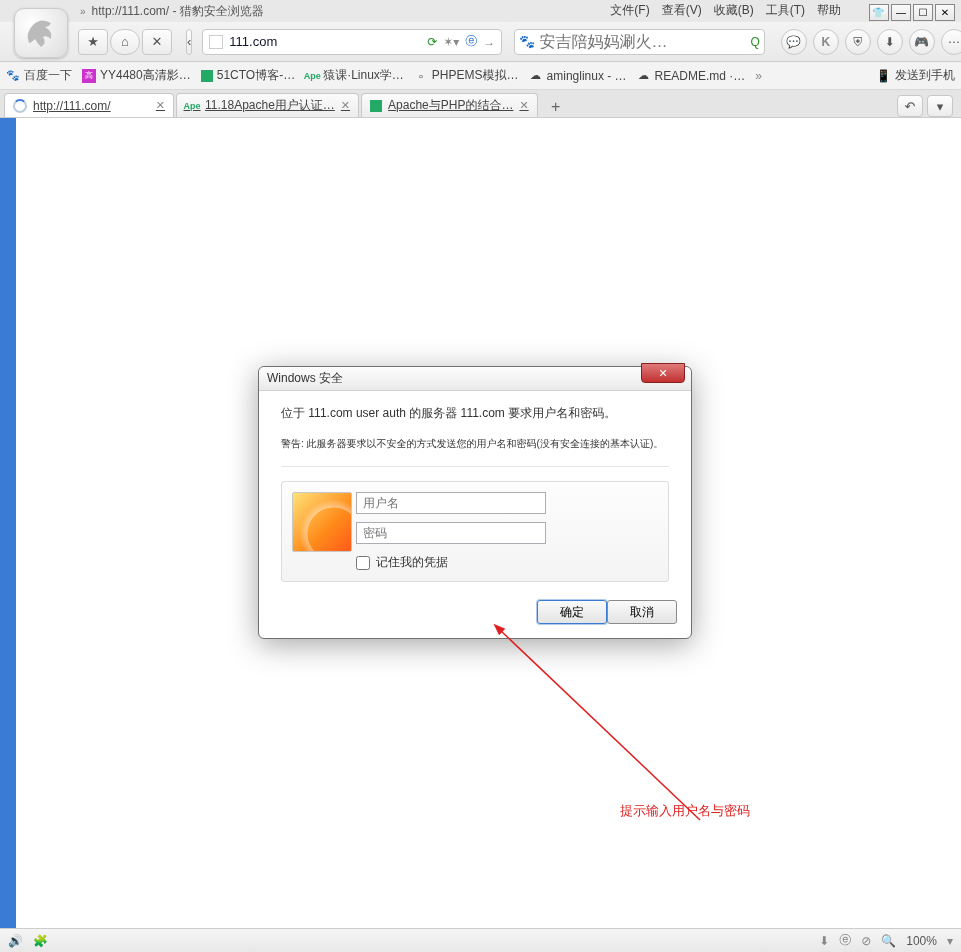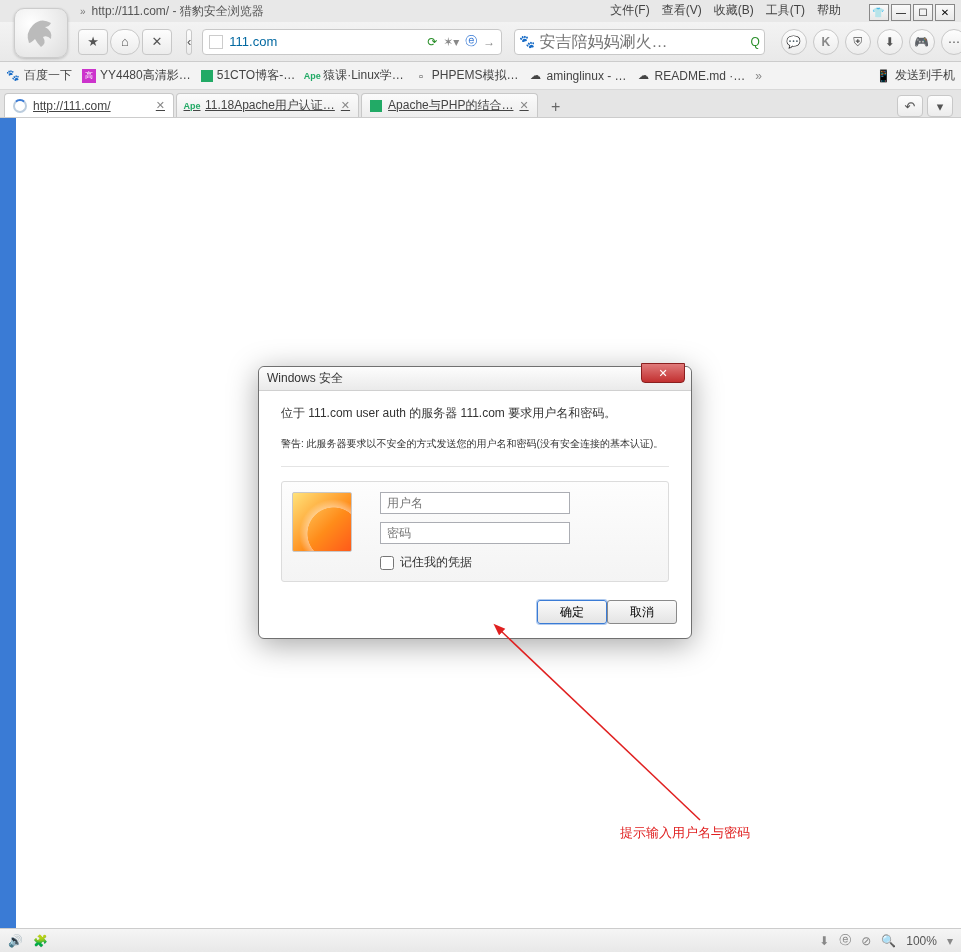--- a/index.html
+++ b/index.html
@@ -19,21 +19,21 @@
 
 
 .chrome-row { position:absolute; top:22px; left:0; right:0; height:40px; background: linear-gradient(#f3f3f3,#e9e9e9); border-bottom:1px solid #ccc; display:flex; align-items:center; padding:0 6px; gap:6px; }
 .cheetah-logo { position:absolute; top:8px; left:14px; width:54px; height:50px; background:radial-gradient(circle at 30% 30%,#fff,#ddd); border-radius:10px; border:1px solid #ccc; display:flex;align-items:center;justify-content:center; z-index:5; box-shadow:0 1px 3px rgba(0,0,0,.2);}
 .cheetah-logo svg{width:40px;height:40px;}
 .nav-cluster { margin-left:72px; display:flex; align-items:center; gap:2px; }
 .sq-btn { width:30px; height:26px; border:1px solid #c8c8c8; background:linear-gradient(#fdfdfd,#ececec); border-radius:4px; display:flex;align-items:center;justify-content:center; color:#555; cursor:pointer; font-size:13px;}
 .home-btn{border-radius:13px;}
 .addr-bar { flex:0 0 300px; height:26px; border:1px solid #c8c8c8; border-radius:4px; background:#fff; display:flex; align-items:center; padding:0 6px; gap:6px; margin-left:4px;}
 .addr-bar .favicon{width:14px;height:14px;border:1px solid #ccc;background:#fff;}
-.addr-bar input{border:none;outline:none;flex:1;font-size:13px;color:#0369a1;}
+.addr-bar input{border:none;outline:none;flex:1;font-size:13px;color:#0f172a;}
 .addr-right{display:flex;align-items:center;gap:6px;color:#3a8f3a;}
 .search-box{ flex:0 0 150px; height:26px; border:1px solid #c8c8c8; border-radius:4px; background:#fff; display:flex; align-items:center; padding:0 4px; gap:4px; margin-left:6px;}
 .search-box .paw{color:#3a7bd5;font-size:13px;}
 .search-box input{border:none;outline:none;flex:1;color:#999;font-size:16px;}
 .round-btns{display:flex; gap:6px; margin-left:10px;}
 .round-btn{width:26px;height:26px;border:1px solid #c8c8c8;border-radius:13px;background:linear-gradient(#fdfdfd,#ececec);display:flex;align-items:center;justify-content:center;color:#555;cursor:pointer;font-size:12px;}
 .round-btn.k{color:#888;font-weight:bold;}
 
 
 .bookmarks { position:absolute; top:62px; left:0; right:0; height:28px; background:#f3f3f3; border-bottom:1px solid #d8d8d8; display:flex; align-items:center; padding:0 6px; gap:10px; font-size:12px; color:#444;}
@@ -60,21 +60,21 @@
 .statusbar .sb-icon{color:#888;cursor:pointer;}
 
 
 .dialog{position:absolute; top:366px; left:258px; width:434px; background:#fff; border:1px solid #707070; border-radius:6px; box-shadow:0 6px 30px rgba(0,0,0,.35);}
 .dlg-title{height:24px; background:linear-gradient(#fdfdfd,#eaeaea); border-bottom:1px solid #d0d0d0; border-radius:6px 6px 0 0; display:flex;align-items:center; padding:0 8px; font-size:12px; color:#333;}
 .dlg-close{position:absolute; top:-4px; right:6px; width:44px; height:20px; background:linear-gradient(#e07a7a,#c23030); border:1px solid #8a1f1f; border-radius:0 0 4px 4px; color:#fff; display:flex;align-items:center;justify-content:center; cursor:pointer; font-size:11px;}
 .dlg-body{padding:14px 22px 6px;}
 .dlg-msg{font-size:12px; color:#333; margin-bottom:14px;}
 .dlg-warn{font-size:10px; color:#333; margin-bottom:14px; line-height:1.6;}
 .dlg-sep{height:1px;background:#e4e4e4;margin:4px 0 14px;}
-.cred-box{border:1px solid #dcdcdc; border-radius:3px; padding:10px; background:linear-gradient(#fdfdfd,#f4f4f4); display:flex; gap:28px; align-items:flex-start;}
+.cred-box{border:1px solid #dcdcdc; border-radius:3px; padding:10px; background:linear-gradient(#fdfdfd,#f4f4f4); display:flex; gap:4px; align-items:flex-start;}
 .avatar{width:60px;height:60px;border:1px solid #c8c8c8; background:linear-gradient(135deg,#ffe27a,#ff8c1a 60%,#ff5a1a); border-radius:2px; position:relative; overflow:hidden;}
 .avatar::after{content:"";position:absolute;inset:0;background:radial-gradient(circle at 70% 70%,transparent 45%,rgba(255,255,255,.4) 46%,transparent 60%);}
 .cred-fields{flex:1; display:flex; flex-direction:column; gap:8px;}
 .cred-fields input{height:22px; border:1px solid #abadb3; padding:0 6px; font-size:12px; width:190px;}
 .remember{display:flex;align-items:center;gap:6px; font-size:12px; color:#333; margin-top:2px;}
 .remember input{width:14px;height:14px;}
 .dlg-buttons{display:flex; justify-content:flex-end; padding:12px 14px 14px;}
 .dlg-btn{width:70px;height:24px;border:1px solid #8a8a8a;border-radius:3px;background:linear-gradient(#fafafa,#e4e4e4);font-size:12px;cursor:pointer;}
 .dlg-btn.primary{border:1px solid #3a7bd5; box-shadow:0 0 0 1px rgba(58,123,213,.4);}
 
@@ -235,21 +235,21 @@
 </div>
 
 <svg class="annotation-line" style="top:620px;left:490px" width="230" height="210">
   <defs>
       <marker id="ah" markerWidth="10" markerHeight="10" refX="2" refY="3" orient="auto">
         <path d="M0,0 L0,6 L8,3 z" fill="#e02020"></path>
       </marker>
     </defs>
   <line x1="210" y1="200" x2="10" y2="10" stroke="#e02020" stroke-width="1.5" marker-end="url(#ah)"></line>
 </svg>
-<div class="annotation-text" style="top:824px;left:620px">提示输入用户名与密码</div>
+<div class="annotation-text" style="top:802px;left:620px">提示输入用户名与密码</div>
 
 <div class="statusbar">
   <span class="sb-icon">🔊</span>
   <span class="sb-icon">🧩</span>
   <span class="spacer"></span>
   <span class="sb-icon">⬇</span>
   <span class="sb-icon">ⓔ</span>
   <span class="sb-icon">⊘</span>
   <span class="sb-icon">🔍</span>
   <span>100%</span>

